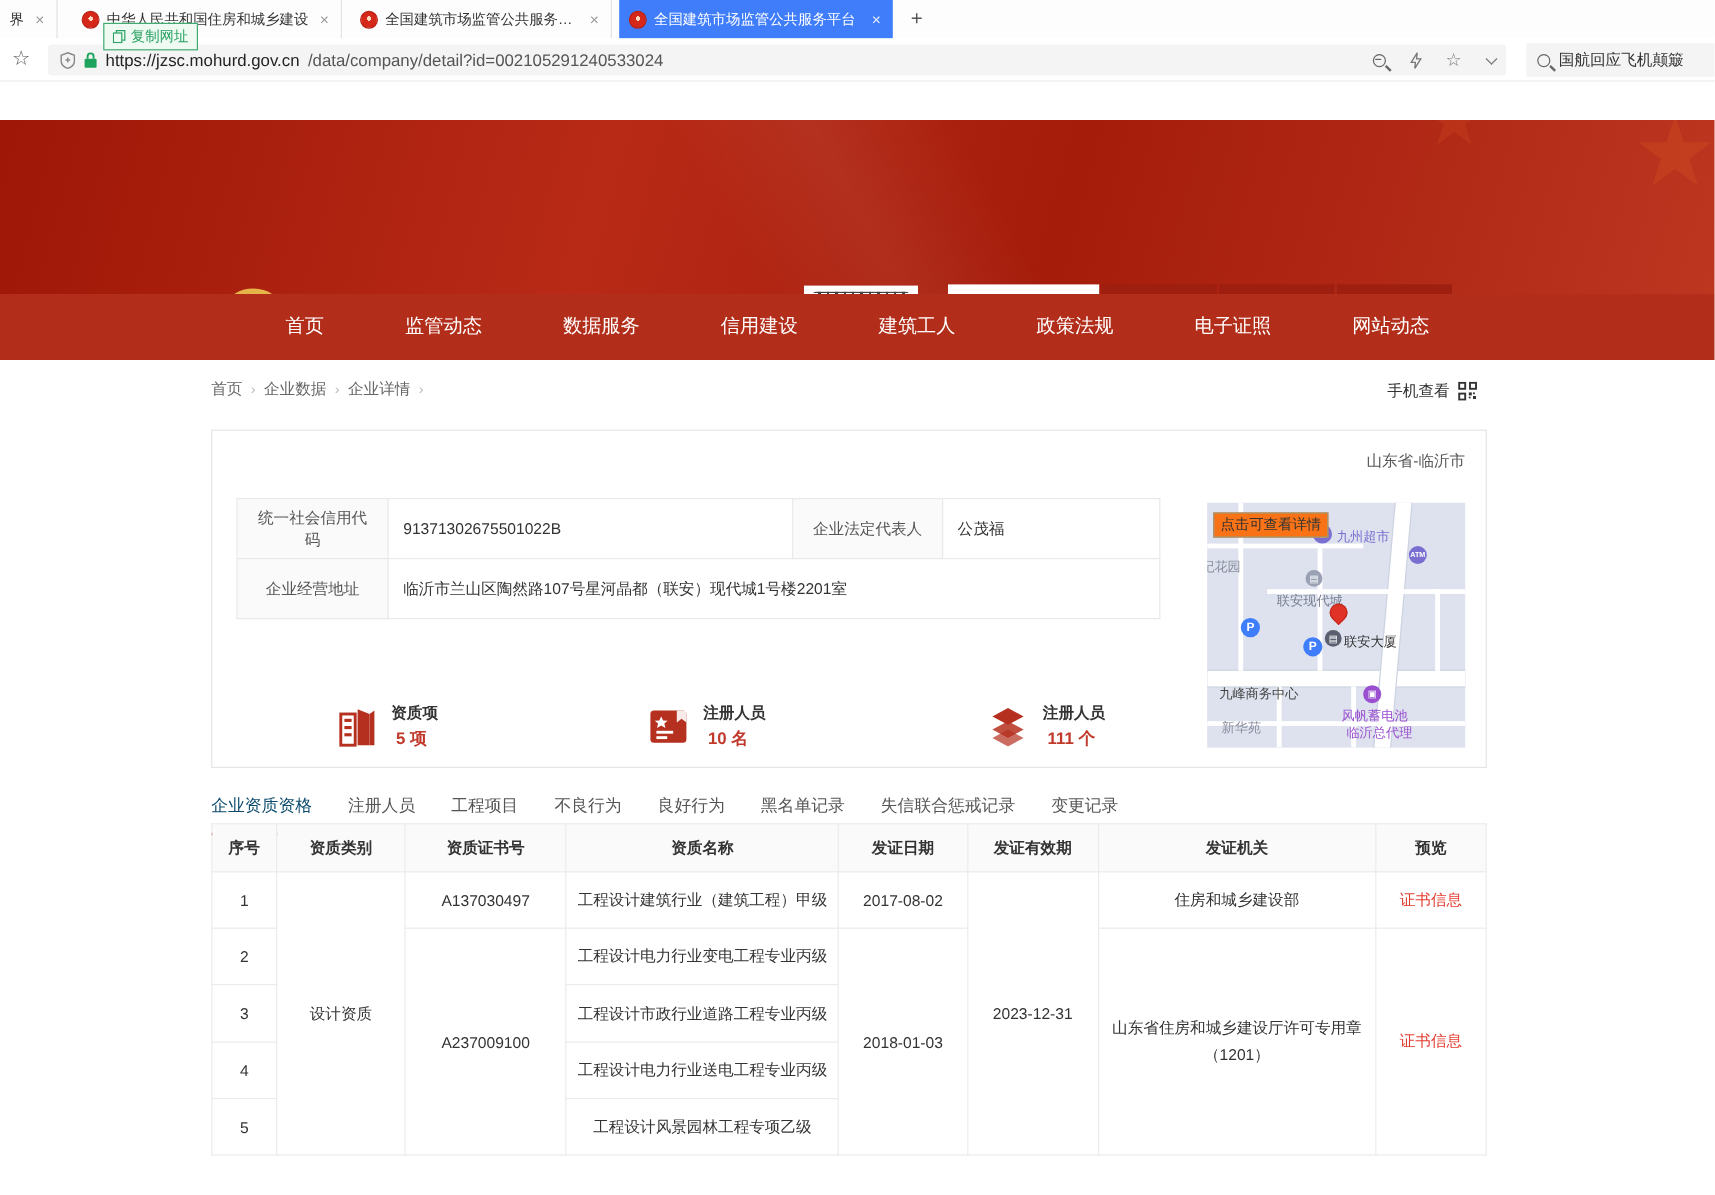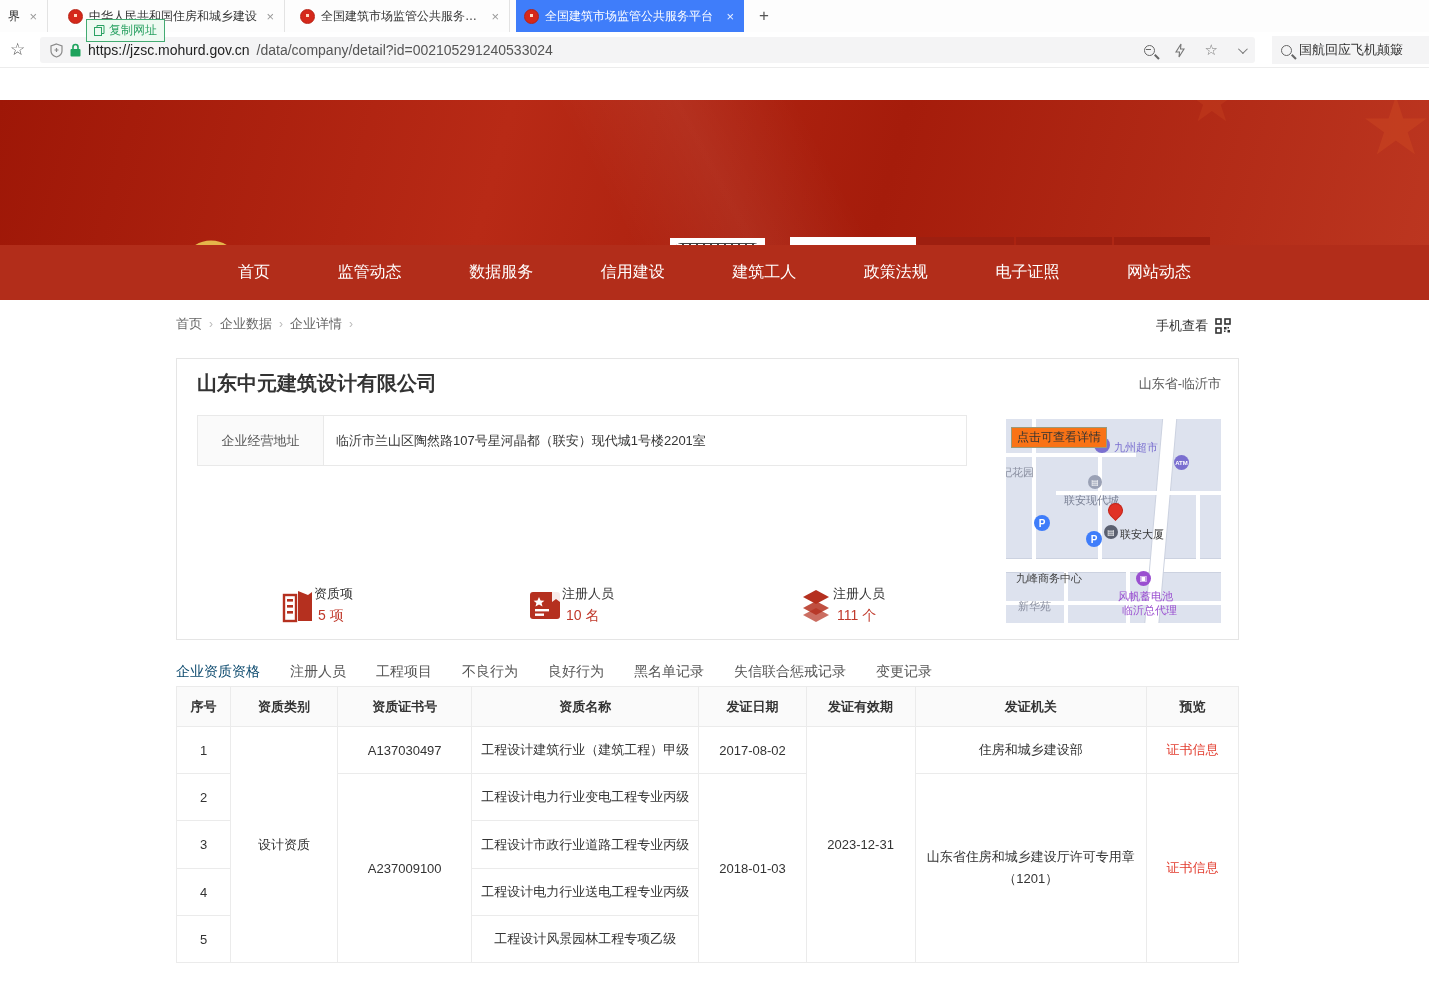--- a/index.html
+++ b/index.html
@@ -59,21 +59,21 @@
   .qr-mini { width:16px; height:16px; }
 
   
   .card { position:absolute; left:176px; top:358px; width:1063px; height:282px; border:1px solid #e5e5e5; background:#fff; }
   .cname { position:absolute; left:20px; top:11px; font-size:20px; font-weight:bold; color:#333; }
   .cregion { position:absolute; right:17px; top:16px; font-size:13px; color:#555; }
   .infotable { position:absolute; left:20px; top:56px; width:769px; border-collapse:collapse; table-layout:fixed; }
   .infotable td { border:1px solid #e9e9e9; font-size:13px; height:50px; padding:4px 12px; color:#333; }
   .infotable td.lbl { background:#fafafa; color:#555; text-align:center; }
   .stats { position:absolute; left:20px; top:220px; width:769px; height:52px; display:flex; }
-  .stat { display:flex; align-items:center; gap:0; }
+  .stat { display:flex; align-items:center; gap:12px;font-weight:bold; }
   .stat .txt .l1 { font-size:13px; color:#333; }
   .stat .txt .l2 { font-size:14px; color:#c0392b; margin-top:4px; padding-left:4px; }
   .stat:nth-child(1){ margin-left:85px; } .stat:nth-child(2){ margin-left:175px; } .stat:nth-child(3){ margin-left:185px; }
 
   
   .map { position:absolute; left:829px; top:60px; width:215px; height:204px; background:#dde2ee; overflow:hidden; cursor:pointer; }
   .road { position:absolute; background:#fff; }
   .maptip { position:absolute; left:5px; top:8px; z-index:5; background:#f97316; border:1px solid #9a9a7a; font-size:12px; color:#333; padding:1px 5px; }
   .mlabel { position:absolute; font-size:11px; white-space:nowrap; }
   .micon { position:absolute; border-radius:50%; color:#fff; font-weight:bold; display:flex; align-items:center; justify-content:center; }
@@ -214,31 +214,36 @@
         <g fill="#333">
           <rect x="9" y="9" width="2.5" height="2.5"></rect>
           <rect x="12.5" y="12" width="2.5" height="2.5"></rect>
           <rect x="12.5" y="9" width="1.5" height="1.5"></rect>
           <rect x="9" y="12.5" width="1.5" height="1.5"></rect>
         </g>
       </svg>
   </div>
 
   <div class="card">
-    <div class="cname">山东中元建筑设计有限公司</div>
     <div class="cregion">山东省-临沂市</div>
 
     <table class="infotable">
       <colgroup>
           <col style="width:126px">
           <col style="width:337px">
           <col style="width:125px">
           <col style="width:181px">
         </colgroup>
       <tbody>
+          <tr>
+        <td class="lbl">统一社会信用代码</td>
+        <td>91371302675501022B</td>
+        <td class="lbl">企业法定代表人</td>
+        <td>公茂福</td>
+      </tr>
       <tr>
         <td class="lbl">企业经营地址</td>
         <td colspan="3">临沂市兰山区陶然路107号星河晶都（联安）现代城1号楼2201室</td>
       </tr>
     </tbody>
       </table>
 
     <div class="stats">
       <div class="stat">
         <svg width="32" height="36" viewBox="0 0 32 36">

